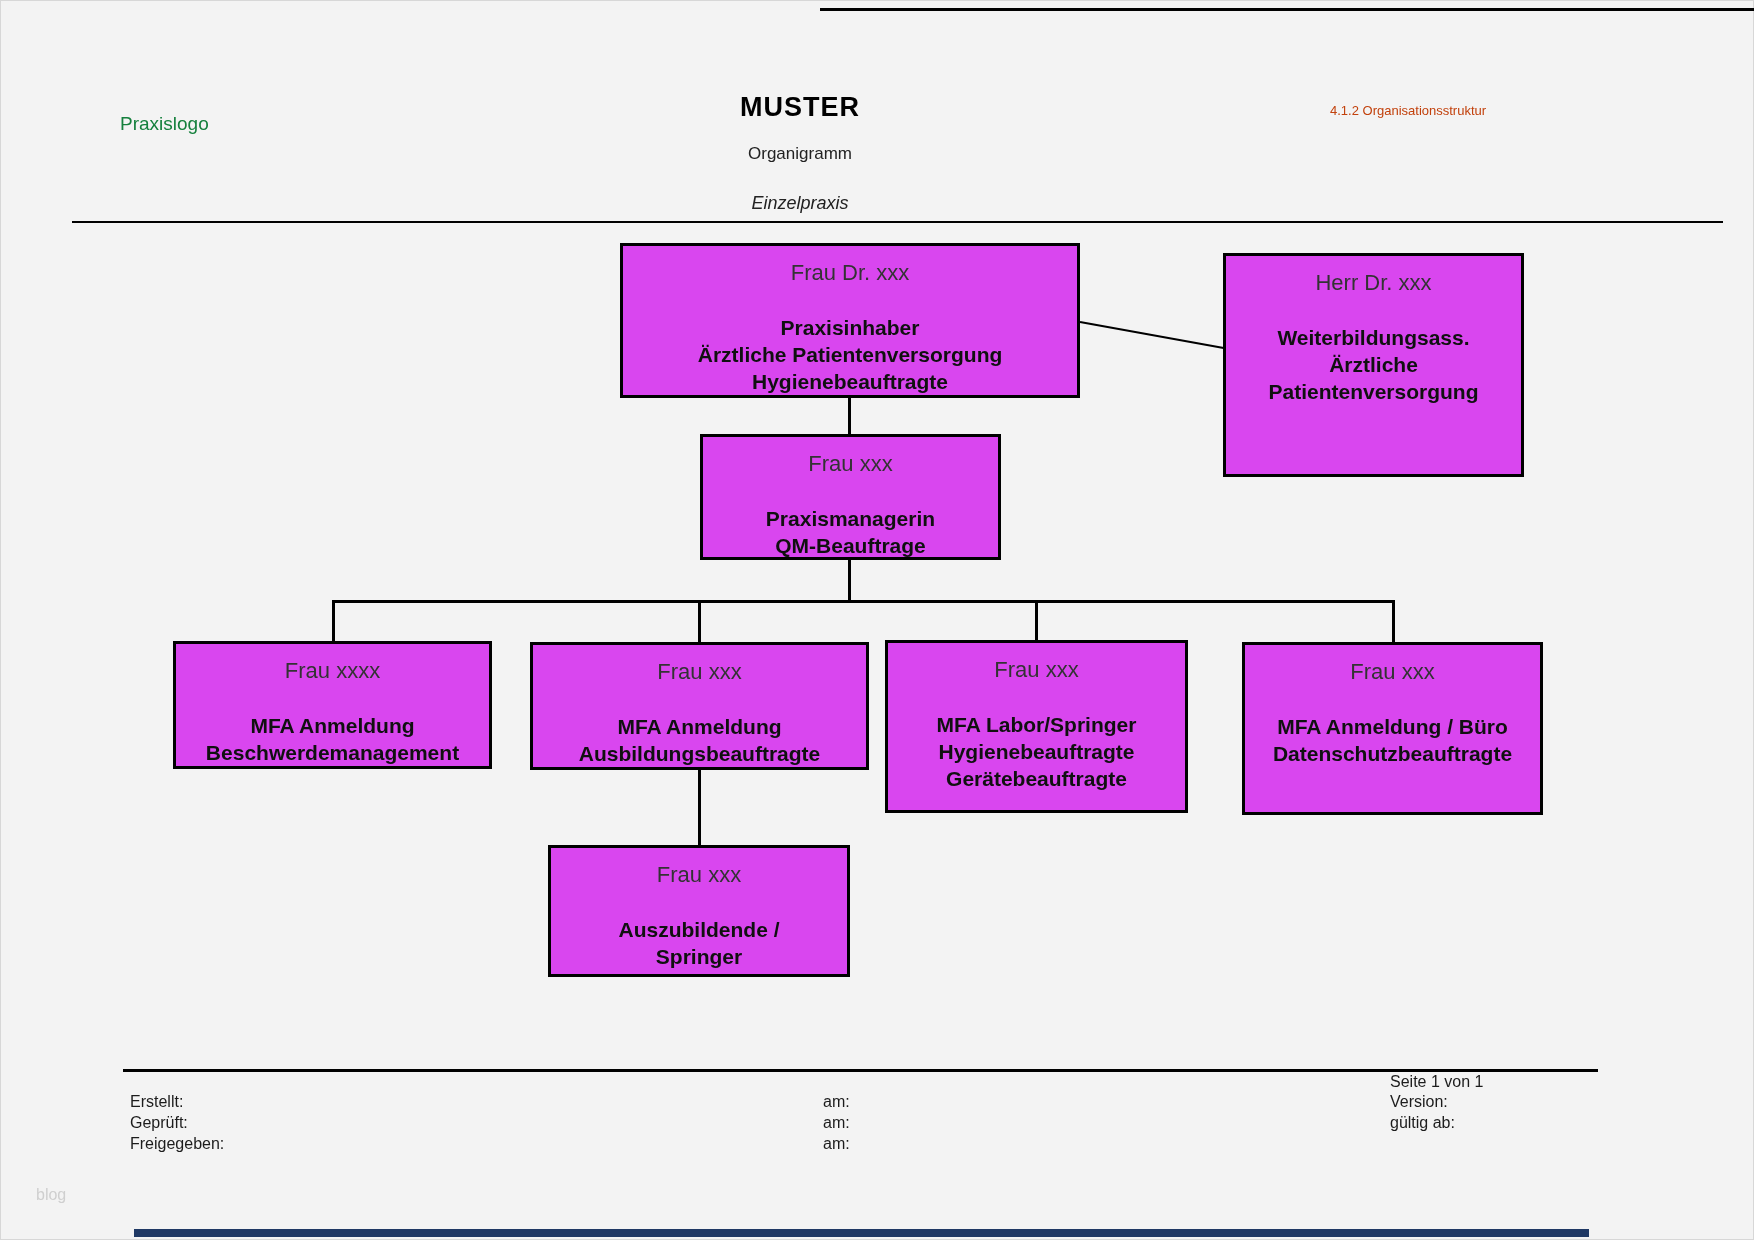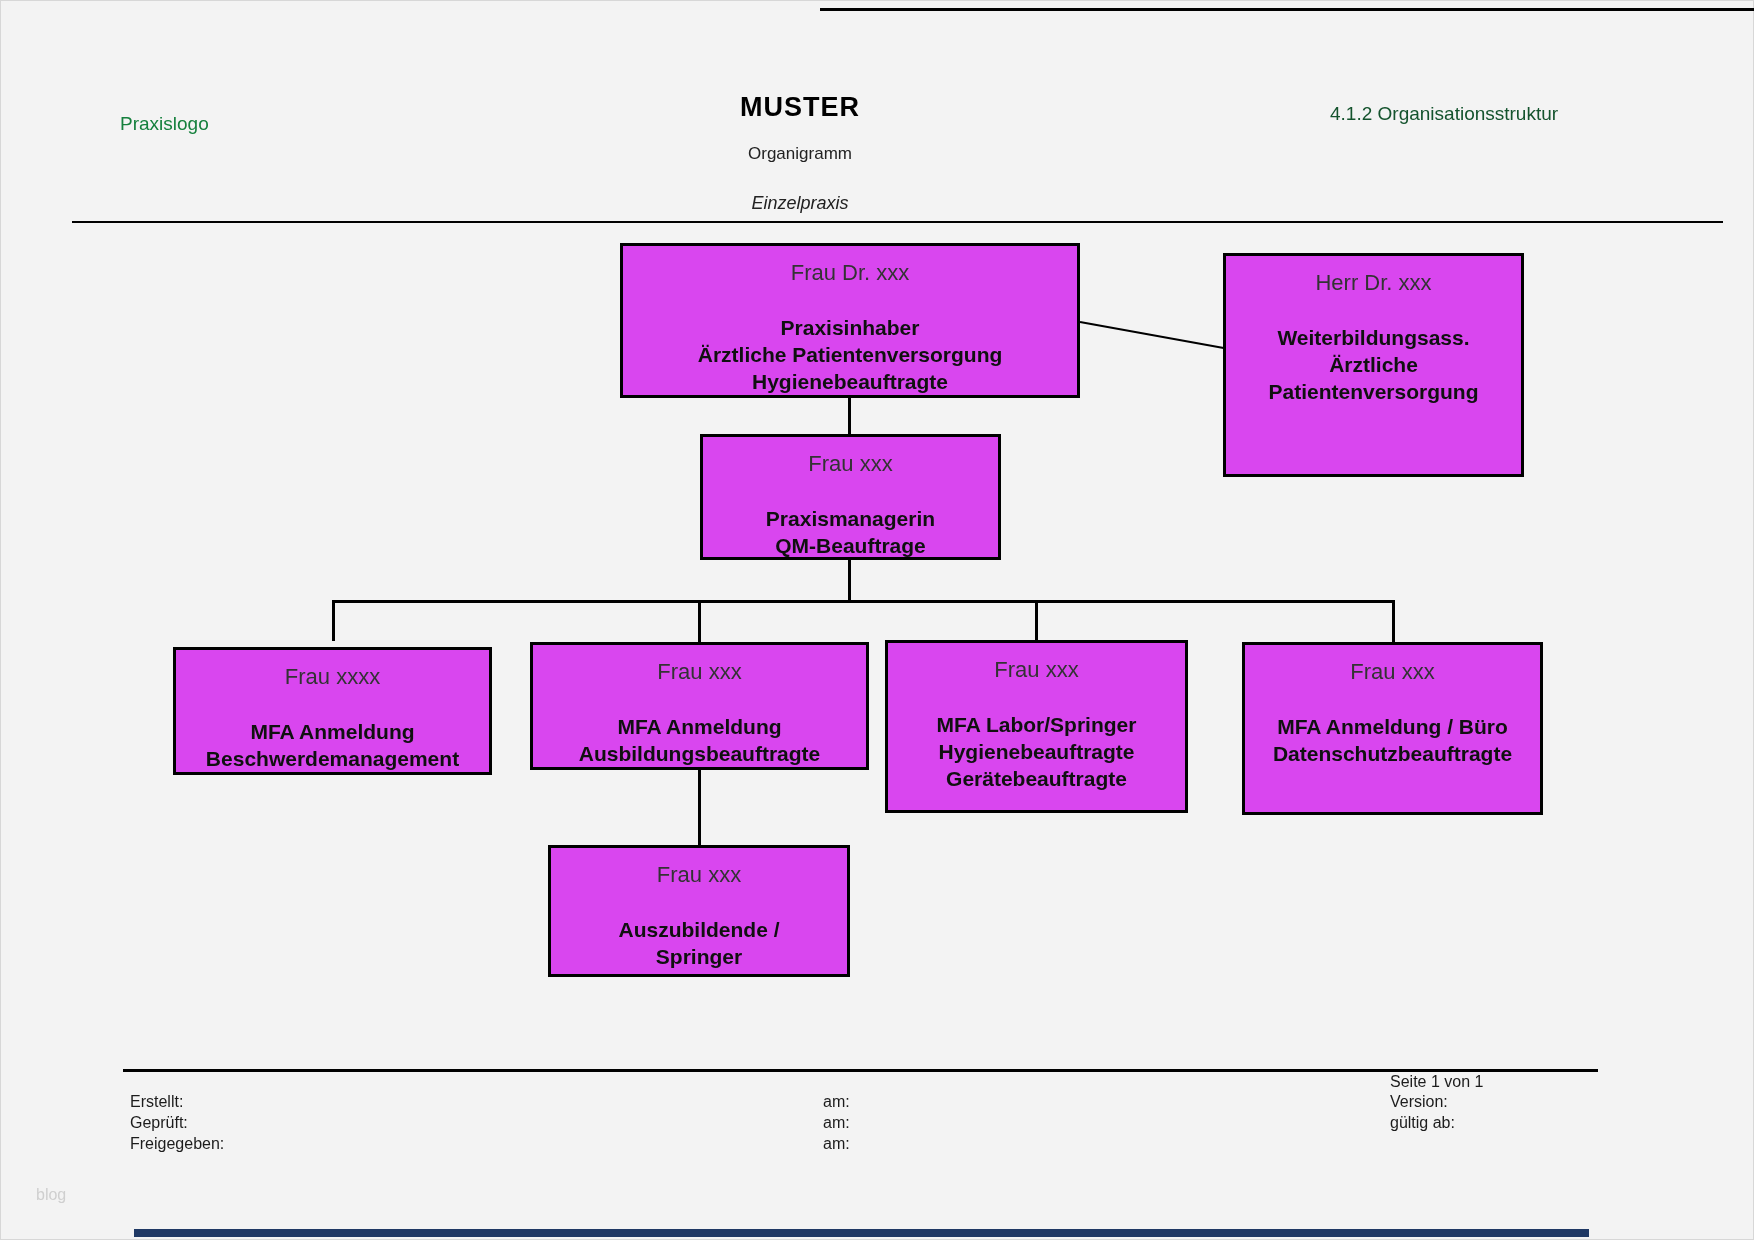--- a/index.html
+++ b/index.html
@@ -22,21 +22,21 @@
     padding-top:12px;
     background:#d946ef;
   }
   .node-name{font-size:22px;line-height:30px;color:#333;}
   .node-roles{margin-top:26px;font-weight:700;font-size:21px;line-height:27px;color:#101010;}
   .hdr-logo{font-size:19px;color:#15803d;}
   .hdr-center{left:0;width:1600px;text-align:center;}
   .hdr-org{font-size:27px;font-weight:800;letter-spacing:1px;color:#000;}
   .hdr-title{font-size:17px;color:#222;}
   .hdr-sub{font-size:18px;font-style:italic;color:#222;}
-  .hdr-section{font-size:19px;color:#14532d;}
+  .hdr-section{font-size:13px;color:#c2410c;}
   .foot{font-size:16px;color:#1c1c1c;}
   .watermark{font-size:16px;color:#cfcfcf;}
   .diag{
     position:absolute;
     background:#000;
     height:2px;
     transform-origin:left center;
   }
 </style>
 </head>
@@ -82,21 +82,21 @@
   </div>
 
   <div class="node" style="left:700px;top:434px;width:301px;height:126px;">
     <div class="node-name">Frau xxx</div>
     <div class="node-roles">
       <div>Praxismanagerin</div>
       <div>QM-Beauftrage</div>
     </div>
   </div>
 
-  <div class="node" style="left:173px;top:641px;width:319px;height:128px;margin-top:6px;">
+  <div class="node" style="left:173px;top:641px;width:319px;height:128px;">
     <div class="node-name">Frau xxxx</div>
     <div class="node-roles">
       <div>MFA Anmeldung</div>
       <div>Beschwerdemanagement</div>
     </div>
   </div>
 
   <div class="node" style="left:530px;top:642px;width:339px;height:128px;">
     <div class="node-name">Frau xxx</div>
     <div class="node-roles">

